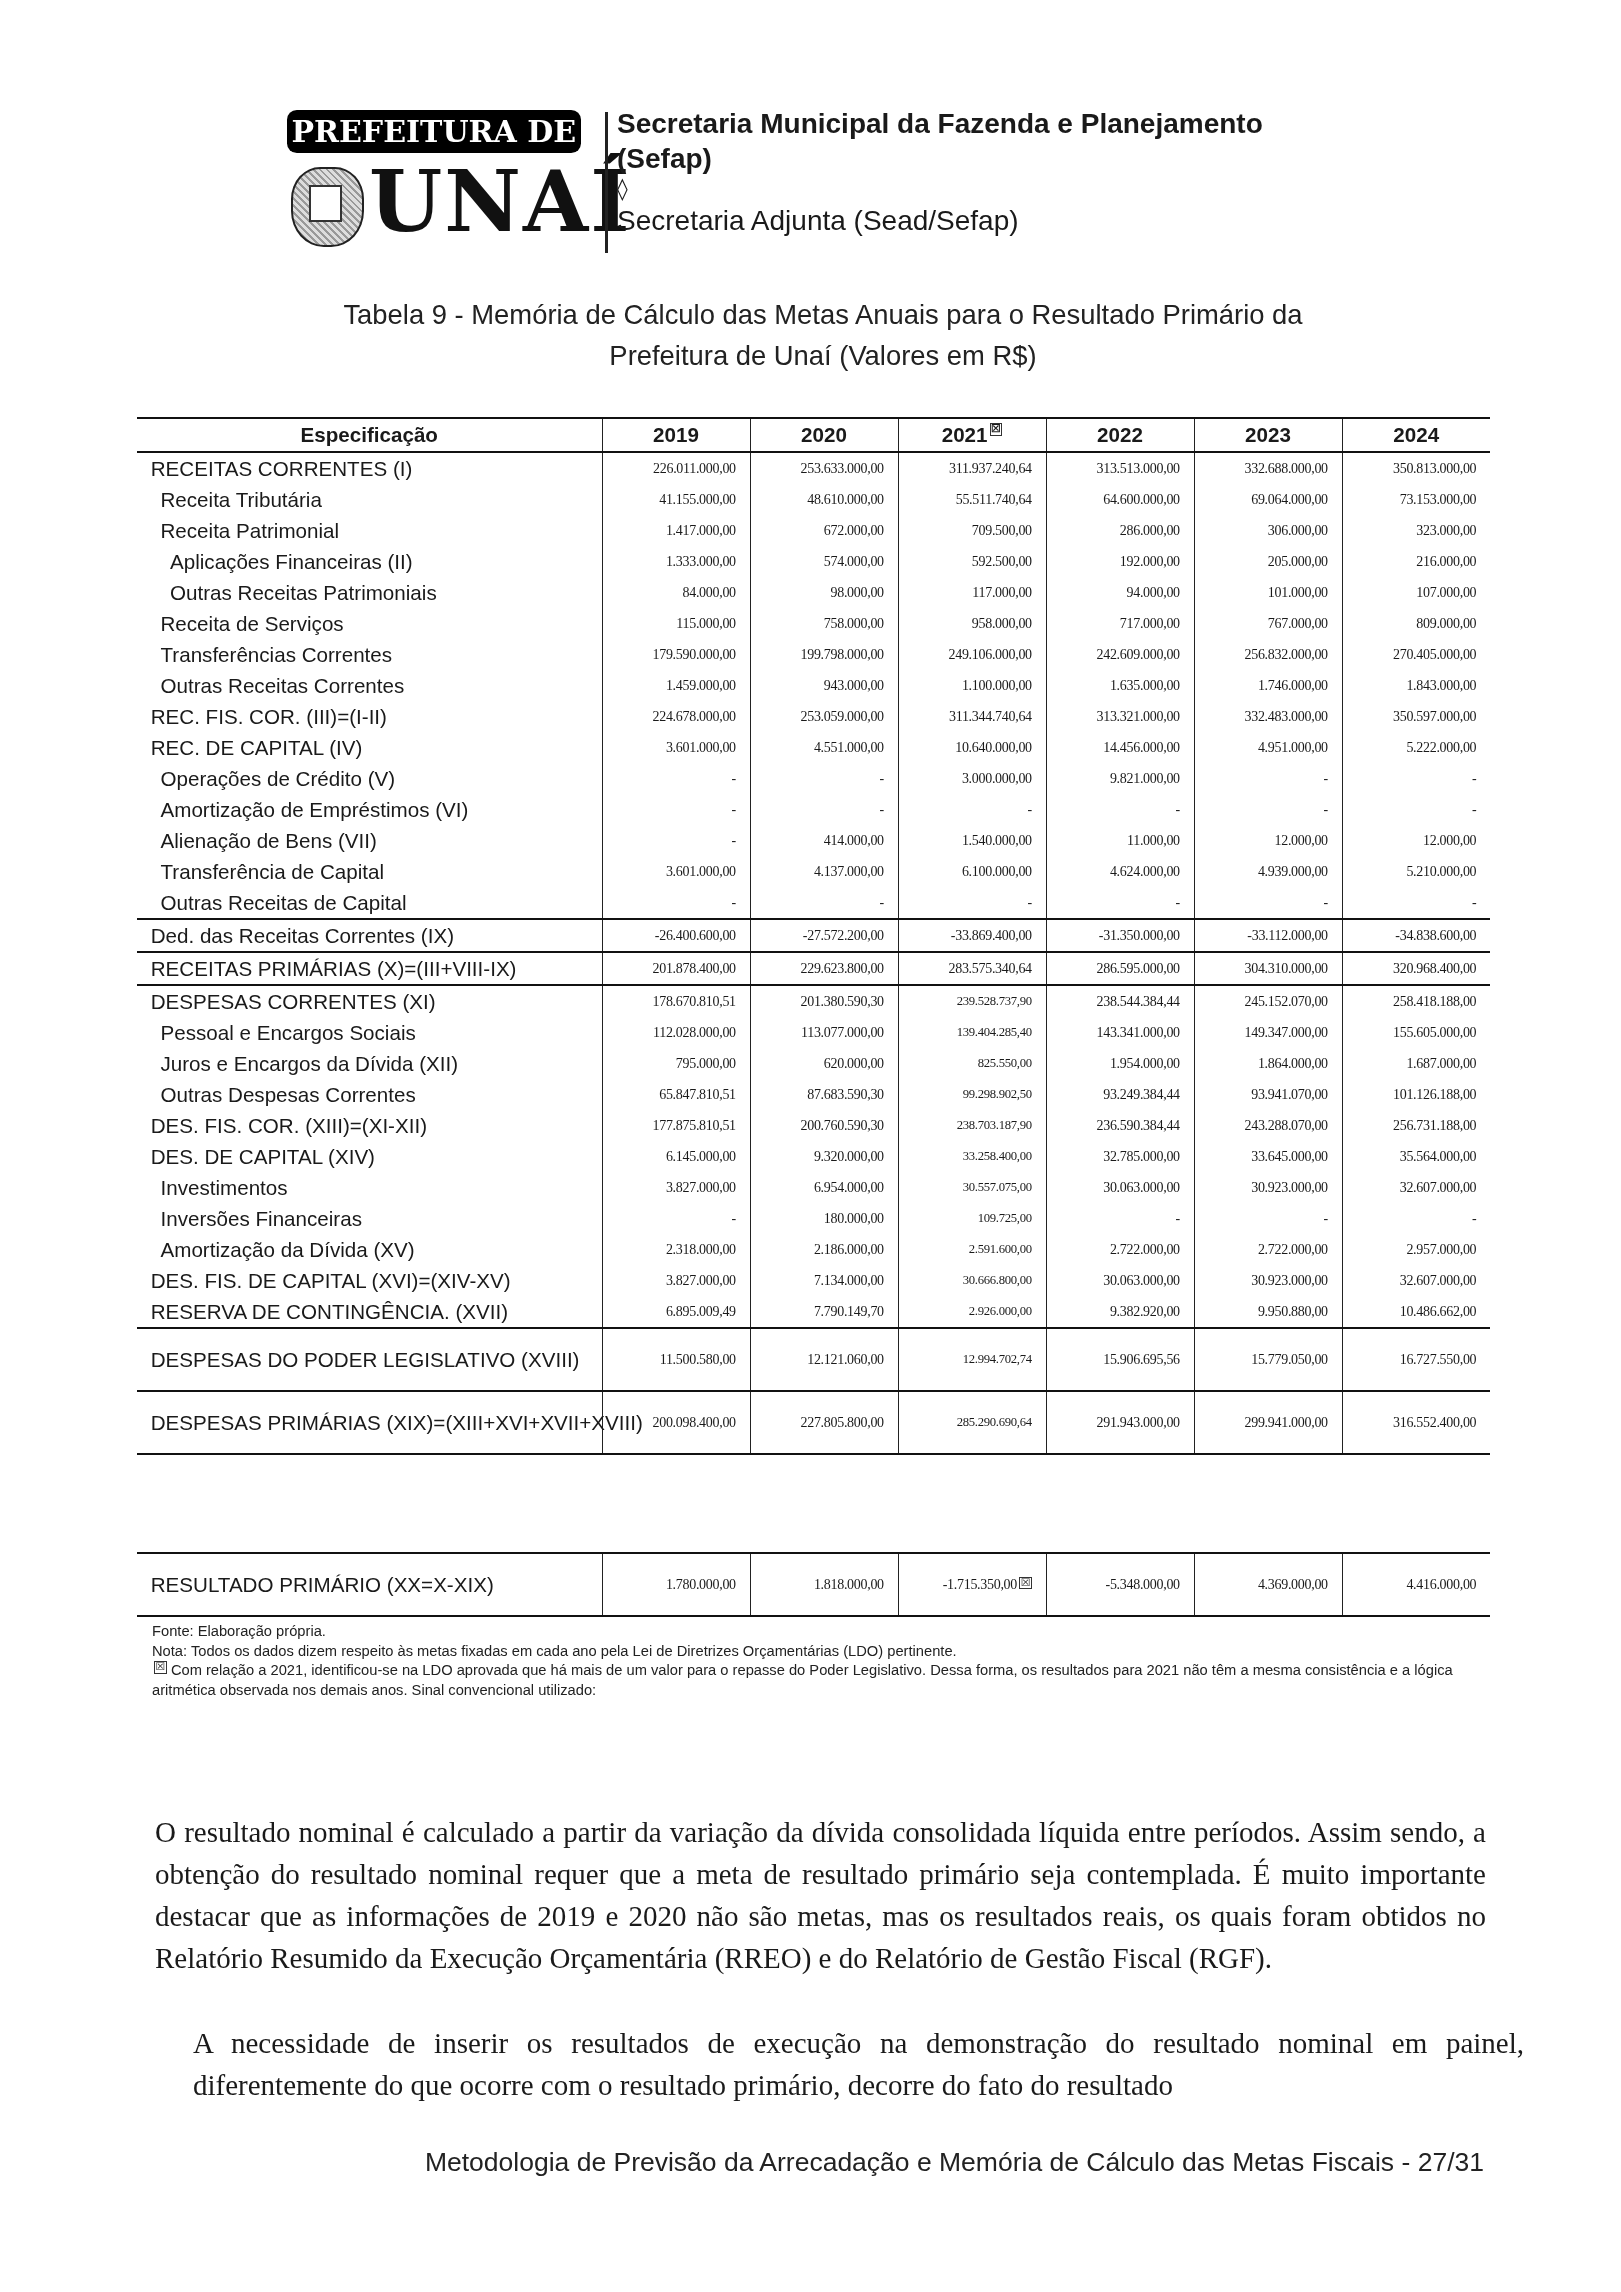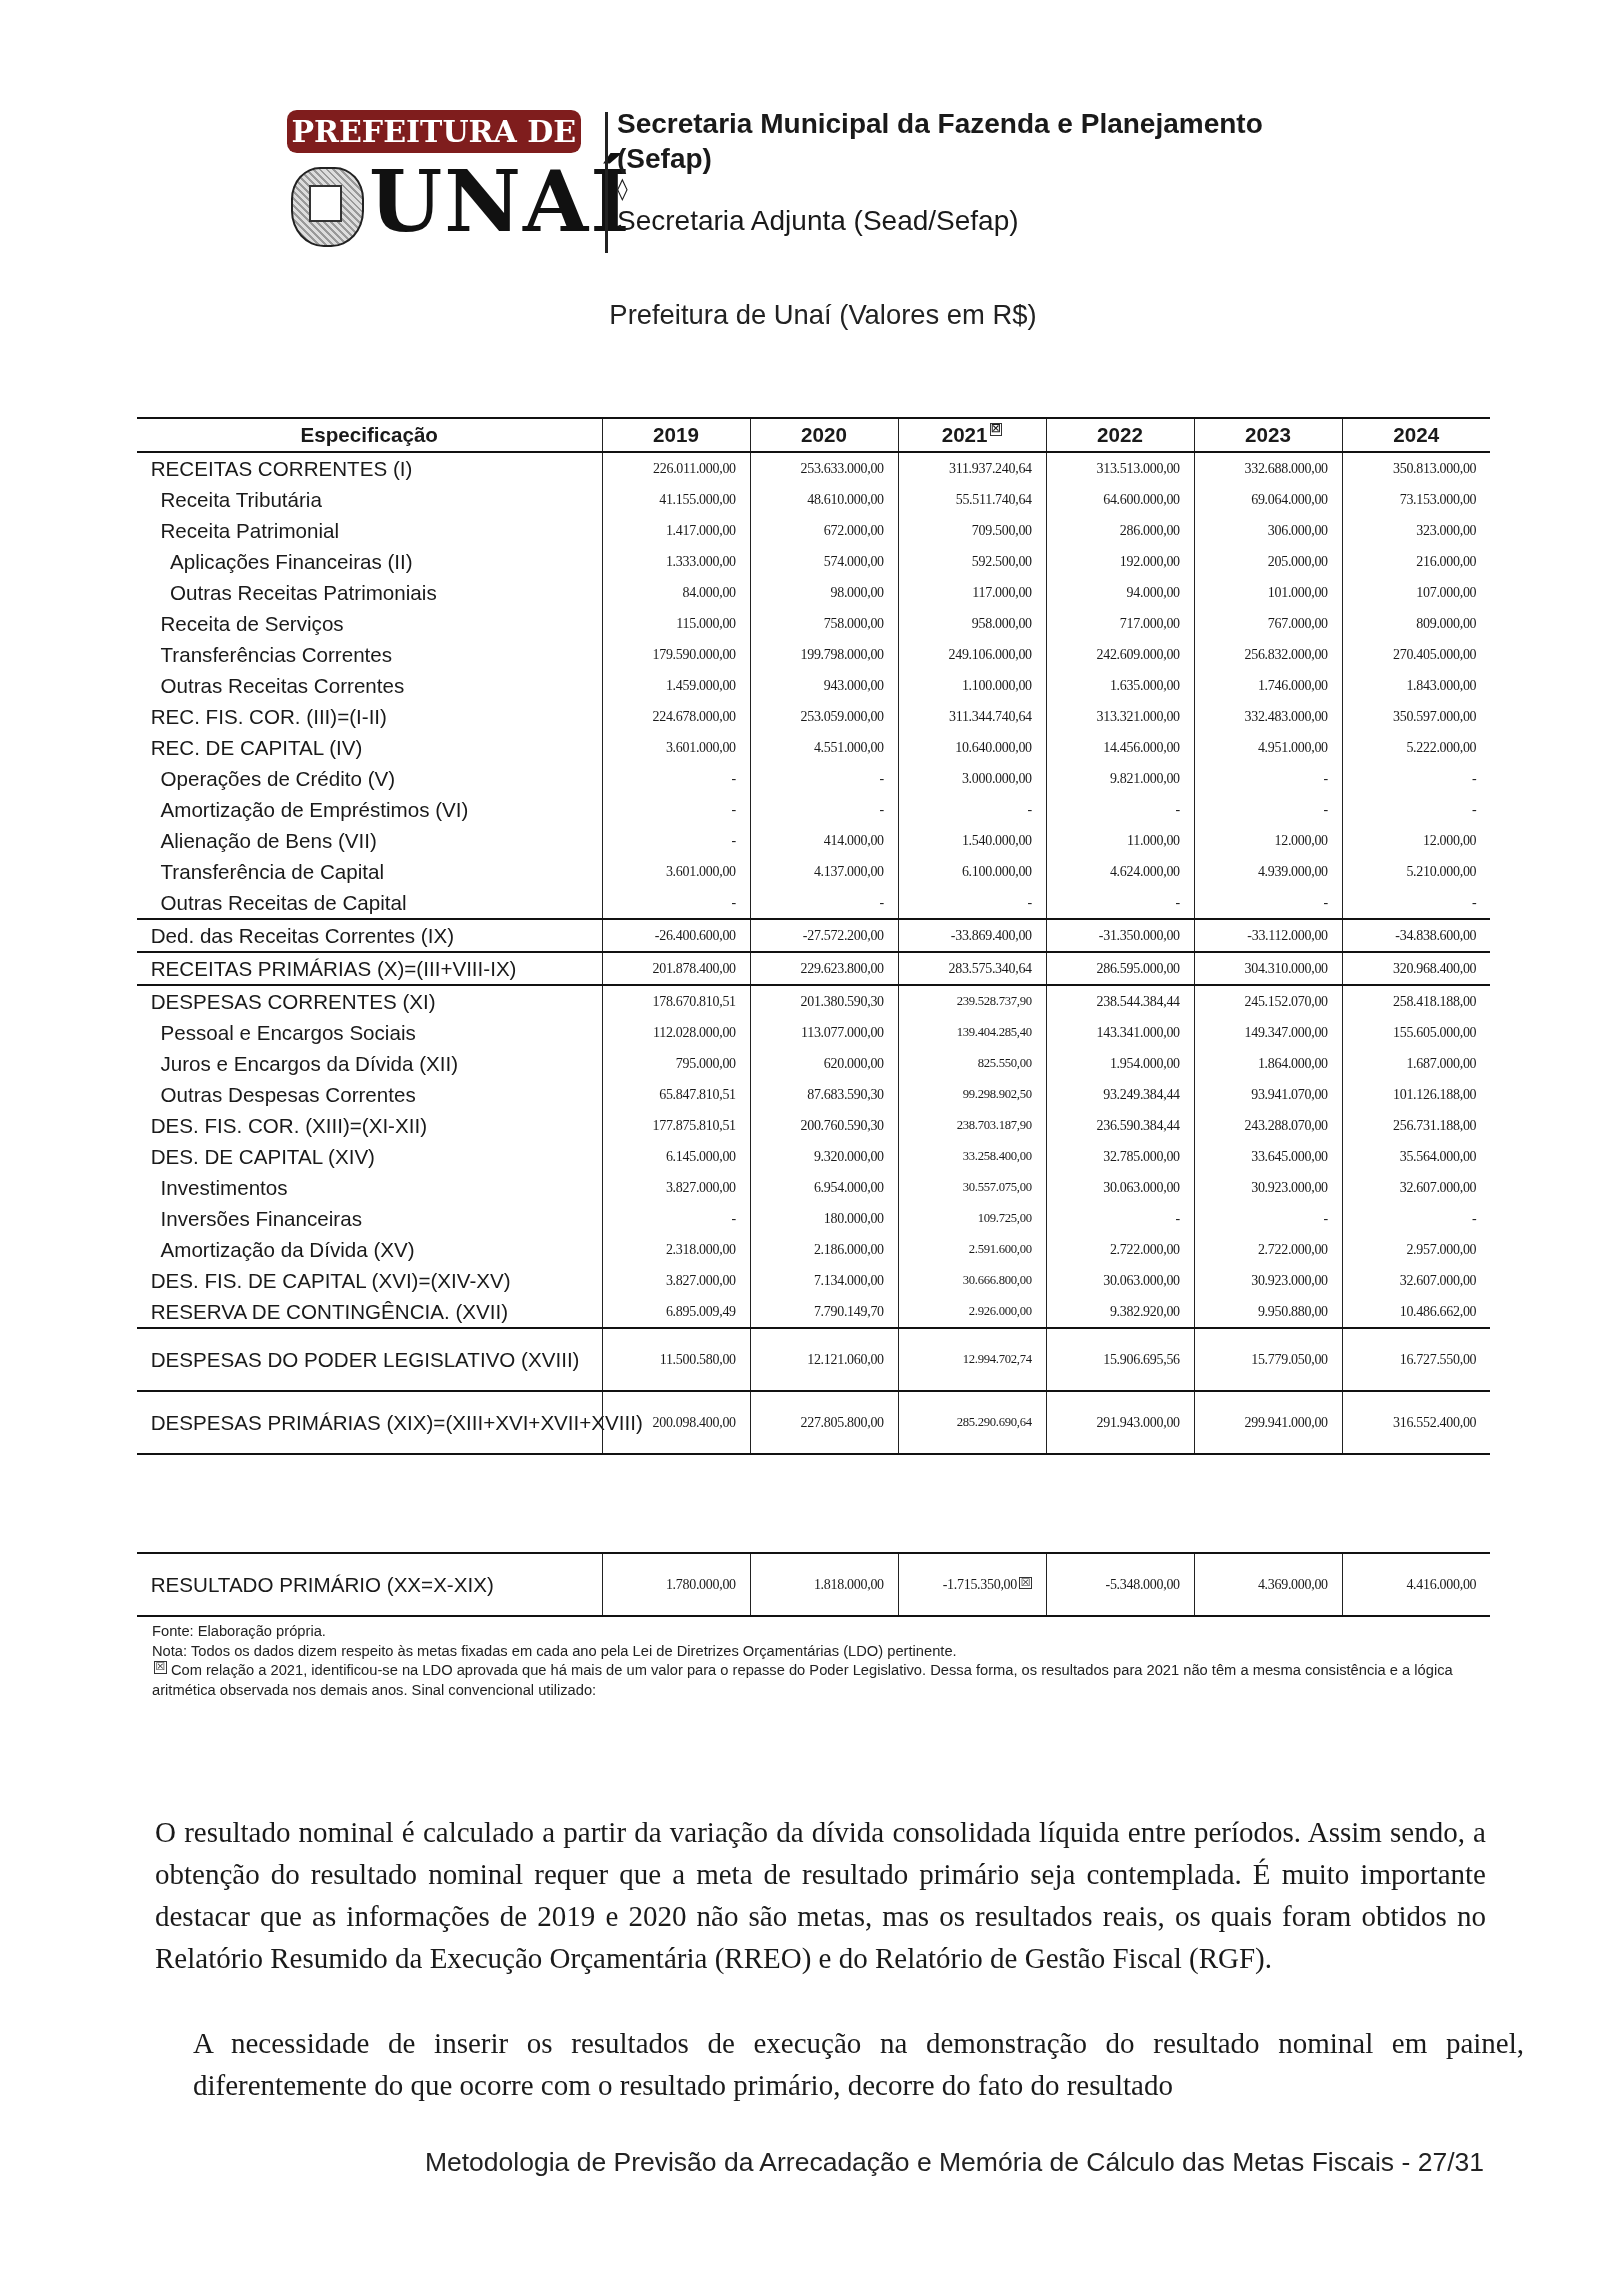--- a/index.html
+++ b/index.html
@@ -1,21 +1,21 @@
 <!DOCTYPE html>
 <html><head>
 <meta charset="utf-8">
 <style>
   html, body { margin: 0; padding: 0; background: #ffffff; }
   body { width: 1621px; height: 2293px; position: relative; font-family: "DejaVu Serif", "Liberation Serif", serif; color: #1a1a1a; overflow: hidden; }
 
   
   .header { position: absolute; left: 279px; top: 106px; width: 1078px; height: 147px; }
   .logo-block { position: absolute; left: 0; top: 0; width: 304px; height: 142px; }
-  .logo-top { position: absolute; left: 7.8px; top: 3.9px; width: 294px; height: 43px; background: #7f1d1d; border-radius: 9.8px; color: #fff; font-family: "DejaVu Serif", serif; font-weight: bold; font-size: 30px; line-height: 43px; text-align: center; letter-spacing: 0px; }
+  .logo-top { position: absolute; left: 7.8px; top: 3.9px; width: 294px; height: 43px; background: #000000; border-radius: 9.8px; color: #fff; font-family: "DejaVu Serif", serif; font-weight: bold; font-size: 30px; line-height: 43px; text-align: center; letter-spacing: 0px; }
   .logo-seal { position: absolute; left: 11.8px; top: 61px; width: 69px; height: 76px; border: 2.9px solid #222; border-radius: 40% 40% 45% 45%; background: repeating-linear-gradient(45deg,#ddd 0 2.9px,#999 2.9px 4.9px); }
   .logo-seal::after { content: ""; position: absolute; left: 16.7px; top: 15.7px; width: 29px; height: 33px; background: #fff; border: 2px solid #333; }
   .logo-unai { position: absolute; left: 90px; top: 47px; font-family: "DejaVu Serif", serif; font-weight: bold; font-size: 84px; line-height: 98px; color: #111; letter-spacing: 2px; }
   .header-divider { position: absolute; left: 326px; top: 5.9px; width: 2.9px; height: 141px; background: #222; }
   .sec-block { position: absolute; left: 338px; top: 0; width: 745px; text-align: left; }
   .sec-title { font-family: "Liberation Sans", sans-serif; font-weight: bold; font-size: 28px; line-height: 35px; color: #1a1a1a; }
   .sec-diamond { font-size: 21.6px; line-height: 25.5px; }
   .sec-sub { font-family: "Liberation Sans", sans-serif; font-size: 28px; line-height: 37px; }
 
   
@@ -66,20 +66,21 @@
   <div class="header-divider"></div>
   <div class="sec-block">
     <div class="sec-title">Secretaria Municipal da Fazenda e Planejamento</div>
     <div class="sec-title">(Sefap)</div>
     <div class="sec-diamond">◊</div>
     <div class="sec-sub">Secretaria Adjunta (Sead/Sefap)</div>
   </div>
 </div>
 
 <div class="caption">
+  <div>Tabela 9 - Memória de Cálculo das Metas Anuais para o Resultado Primário da</div>
   <div>Prefeitura de Unaí (Valores em R$)</div>
 </div>
 
 <div class="tbl-wrap">
   <table class="fiscal">
     <colgroup>
         <col class="spec">
         <col class="yr">
         <col class="yr">
         <col class="yr">

